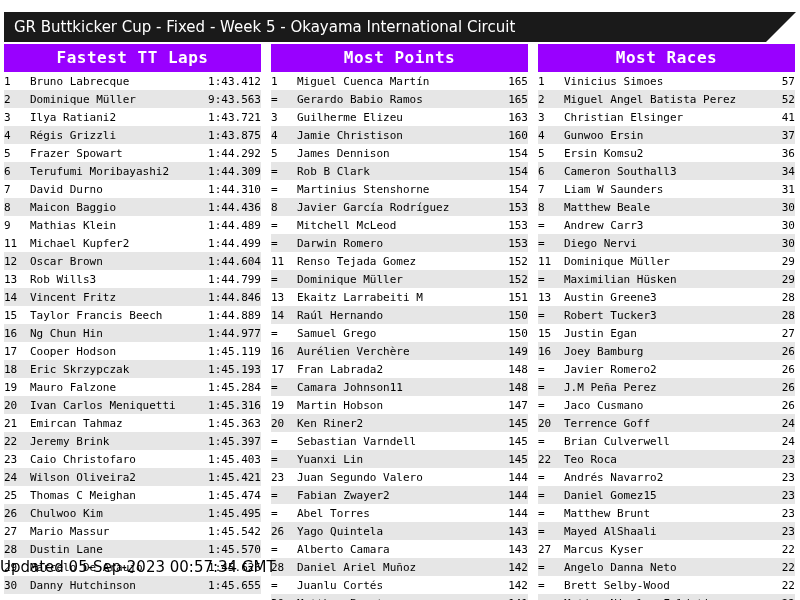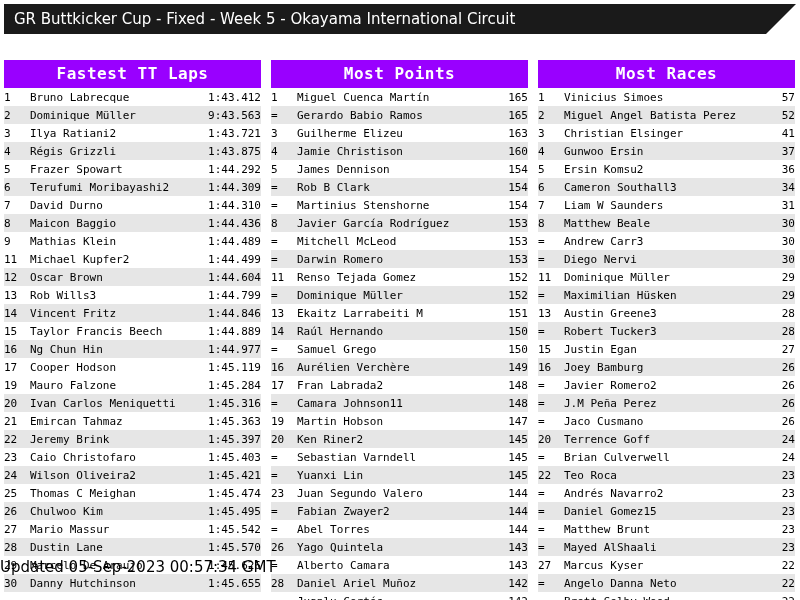--- a/index.html
+++ b/index.html
@@ -16,21 +16,21 @@
     overflow: hidden;
   }
   #page {
     width: 800px;
     height: 600px;
     position: relative;
   }
   
   .titlebar {
     position: absolute;
-    top: 4px;
+    top: 12px;
     left: 4px;
     width: 792px;
     height: 48px;
     text-decoration: underline;
   }
   .titlebar .bg {
     position: absolute;
     top: 0; left: 0;
     width: 762px;
     height: 30px;
@@ -69,21 +69,20 @@
   }
   .col-header {
     background: #9900ff;
     color: #ffffff;
     text-align: center;
     font-family: "DejaVu Sans Mono", monospace;
     font-size: 16px;
     font-weight: bold;
     padding: 4px 0 5px 0;
     letter-spacing: 0.5px;
-    margin-top: 16px;
   }
   table.board {
     width: 100%;
     border-collapse: collapse;
     font-family: "DejaVu Sans Mono", monospace;
     font-size: 11px;
   }
   table.board td {
     padding: 1px 0 1px 0;
     height: 16px;
@@ -211,20 +210,25 @@
             <tr class="alt">
               <td class="pos">16</td>
               <td class="name">Ng Chun Hin</td>
               <td class="val">1:44.977</td>
             </tr>
             <tr class="plain">
               <td class="pos">17</td>
               <td class="name">Cooper Hodson</td>
               <td class="val">1:45.119</td>
             </tr>
+            <tr class="alt">
+              <td class="pos">18</td>
+              <td class="name">Eric Skrzypczak</td>
+              <td class="val">1:45.193</td>
+            </tr>
             <tr class="plain">
               <td class="pos">19</td>
               <td class="name">Mauro Falzone</td>
               <td class="val">1:45.284</td>
             </tr>
             <tr class="alt">
               <td class="pos">20</td>
               <td class="name">Ivan Carlos Meniquetti</td>
               <td class="val">1:45.316</td>
             </tr>

